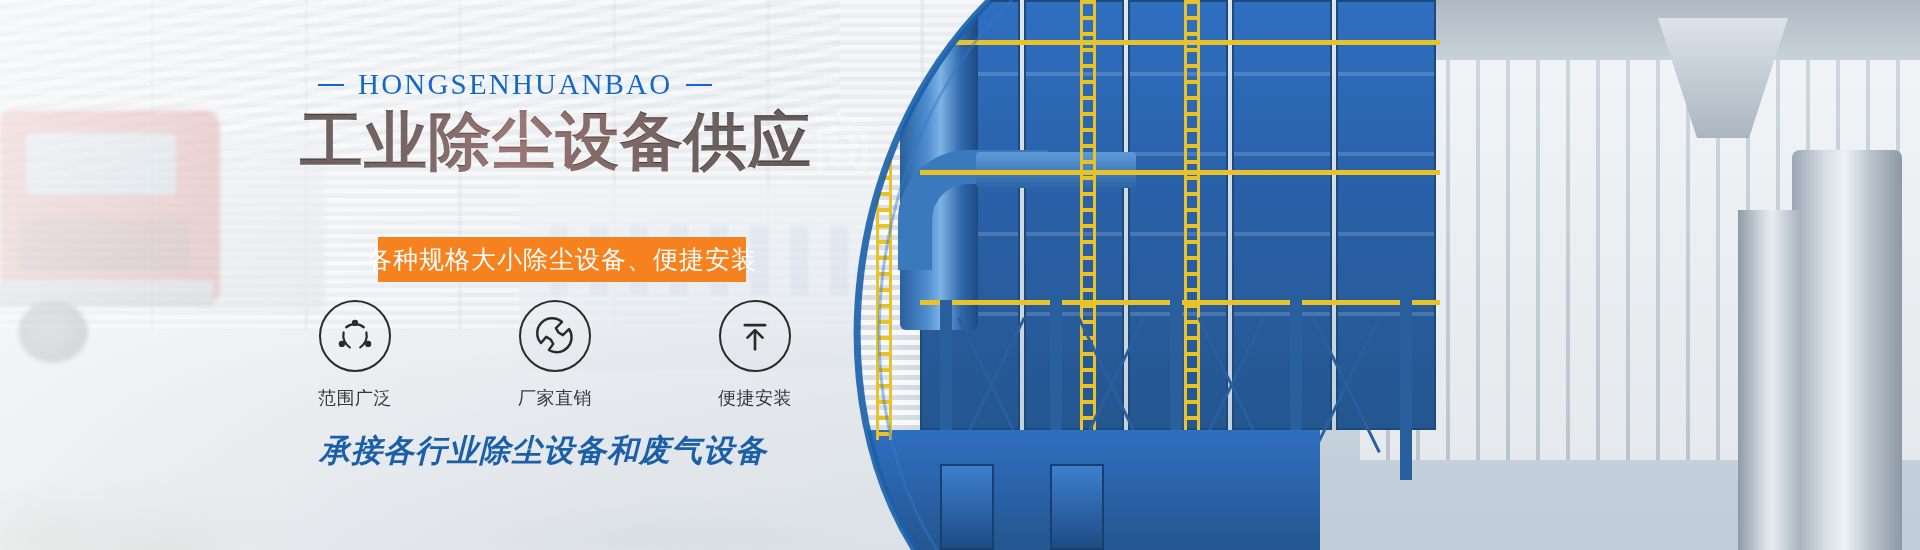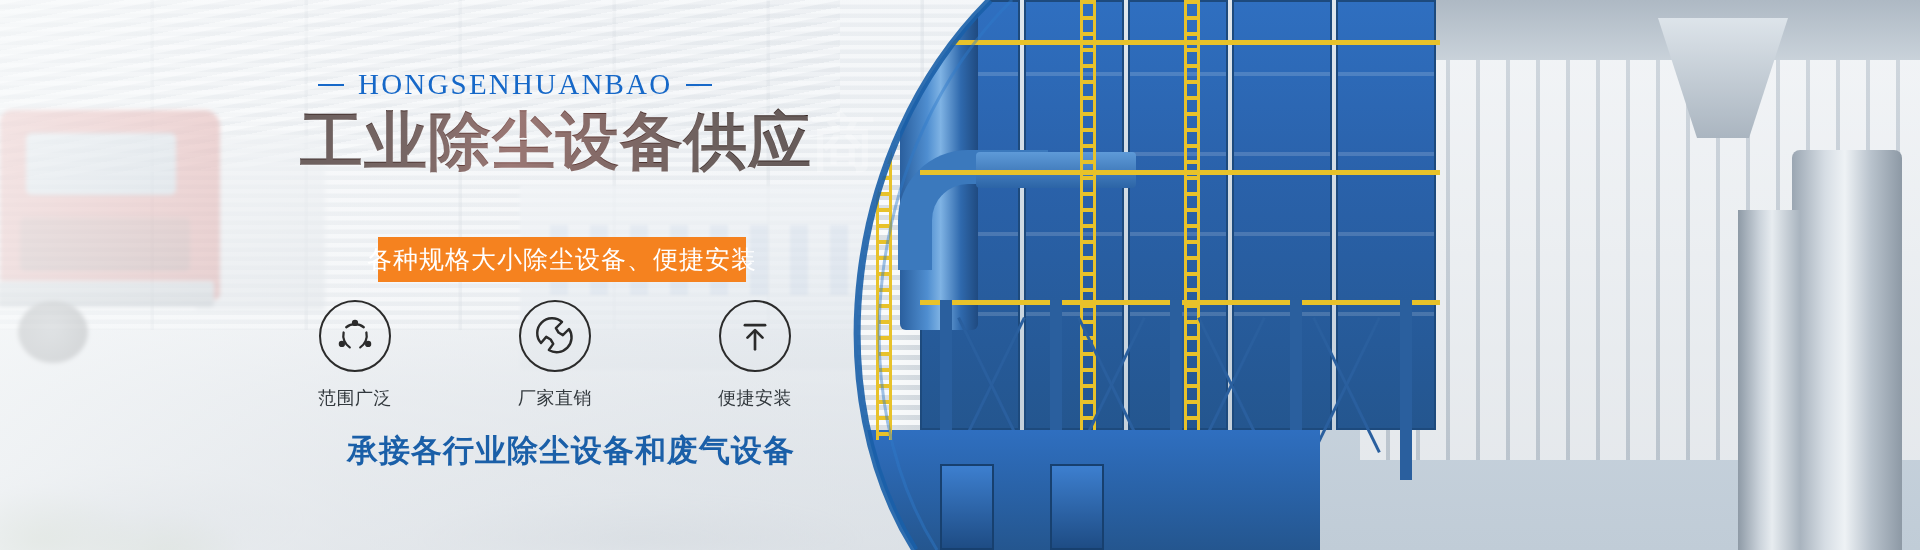--- a/index.html
+++ b/index.html
@@ -330,28 +330,29 @@
   }
   .feat .lbl {
     margin-top:14px;
     font-size:18px;
     color:#32383d;
     letter-spacing:.5px;
     white-space:nowrap;
   }
 
   .subline {
-    position:absolute; left:316px; top:430px;
+    position:absolute; left:288px; top:430px;
     width:510px;
     text-align:center;
     font-size:31px;
     font-weight:bold;
     letter-spacing:1px;
     color:#1a5fa8;
     white-space:nowrap;
+    font-style:italic;
   }
 </style>
 </head>
 <body>
 
 <div class="banner">
 
   <div class="bg-left">
     <div class="wall-ribs"></div>
     <div class="wall-panels"></div>

